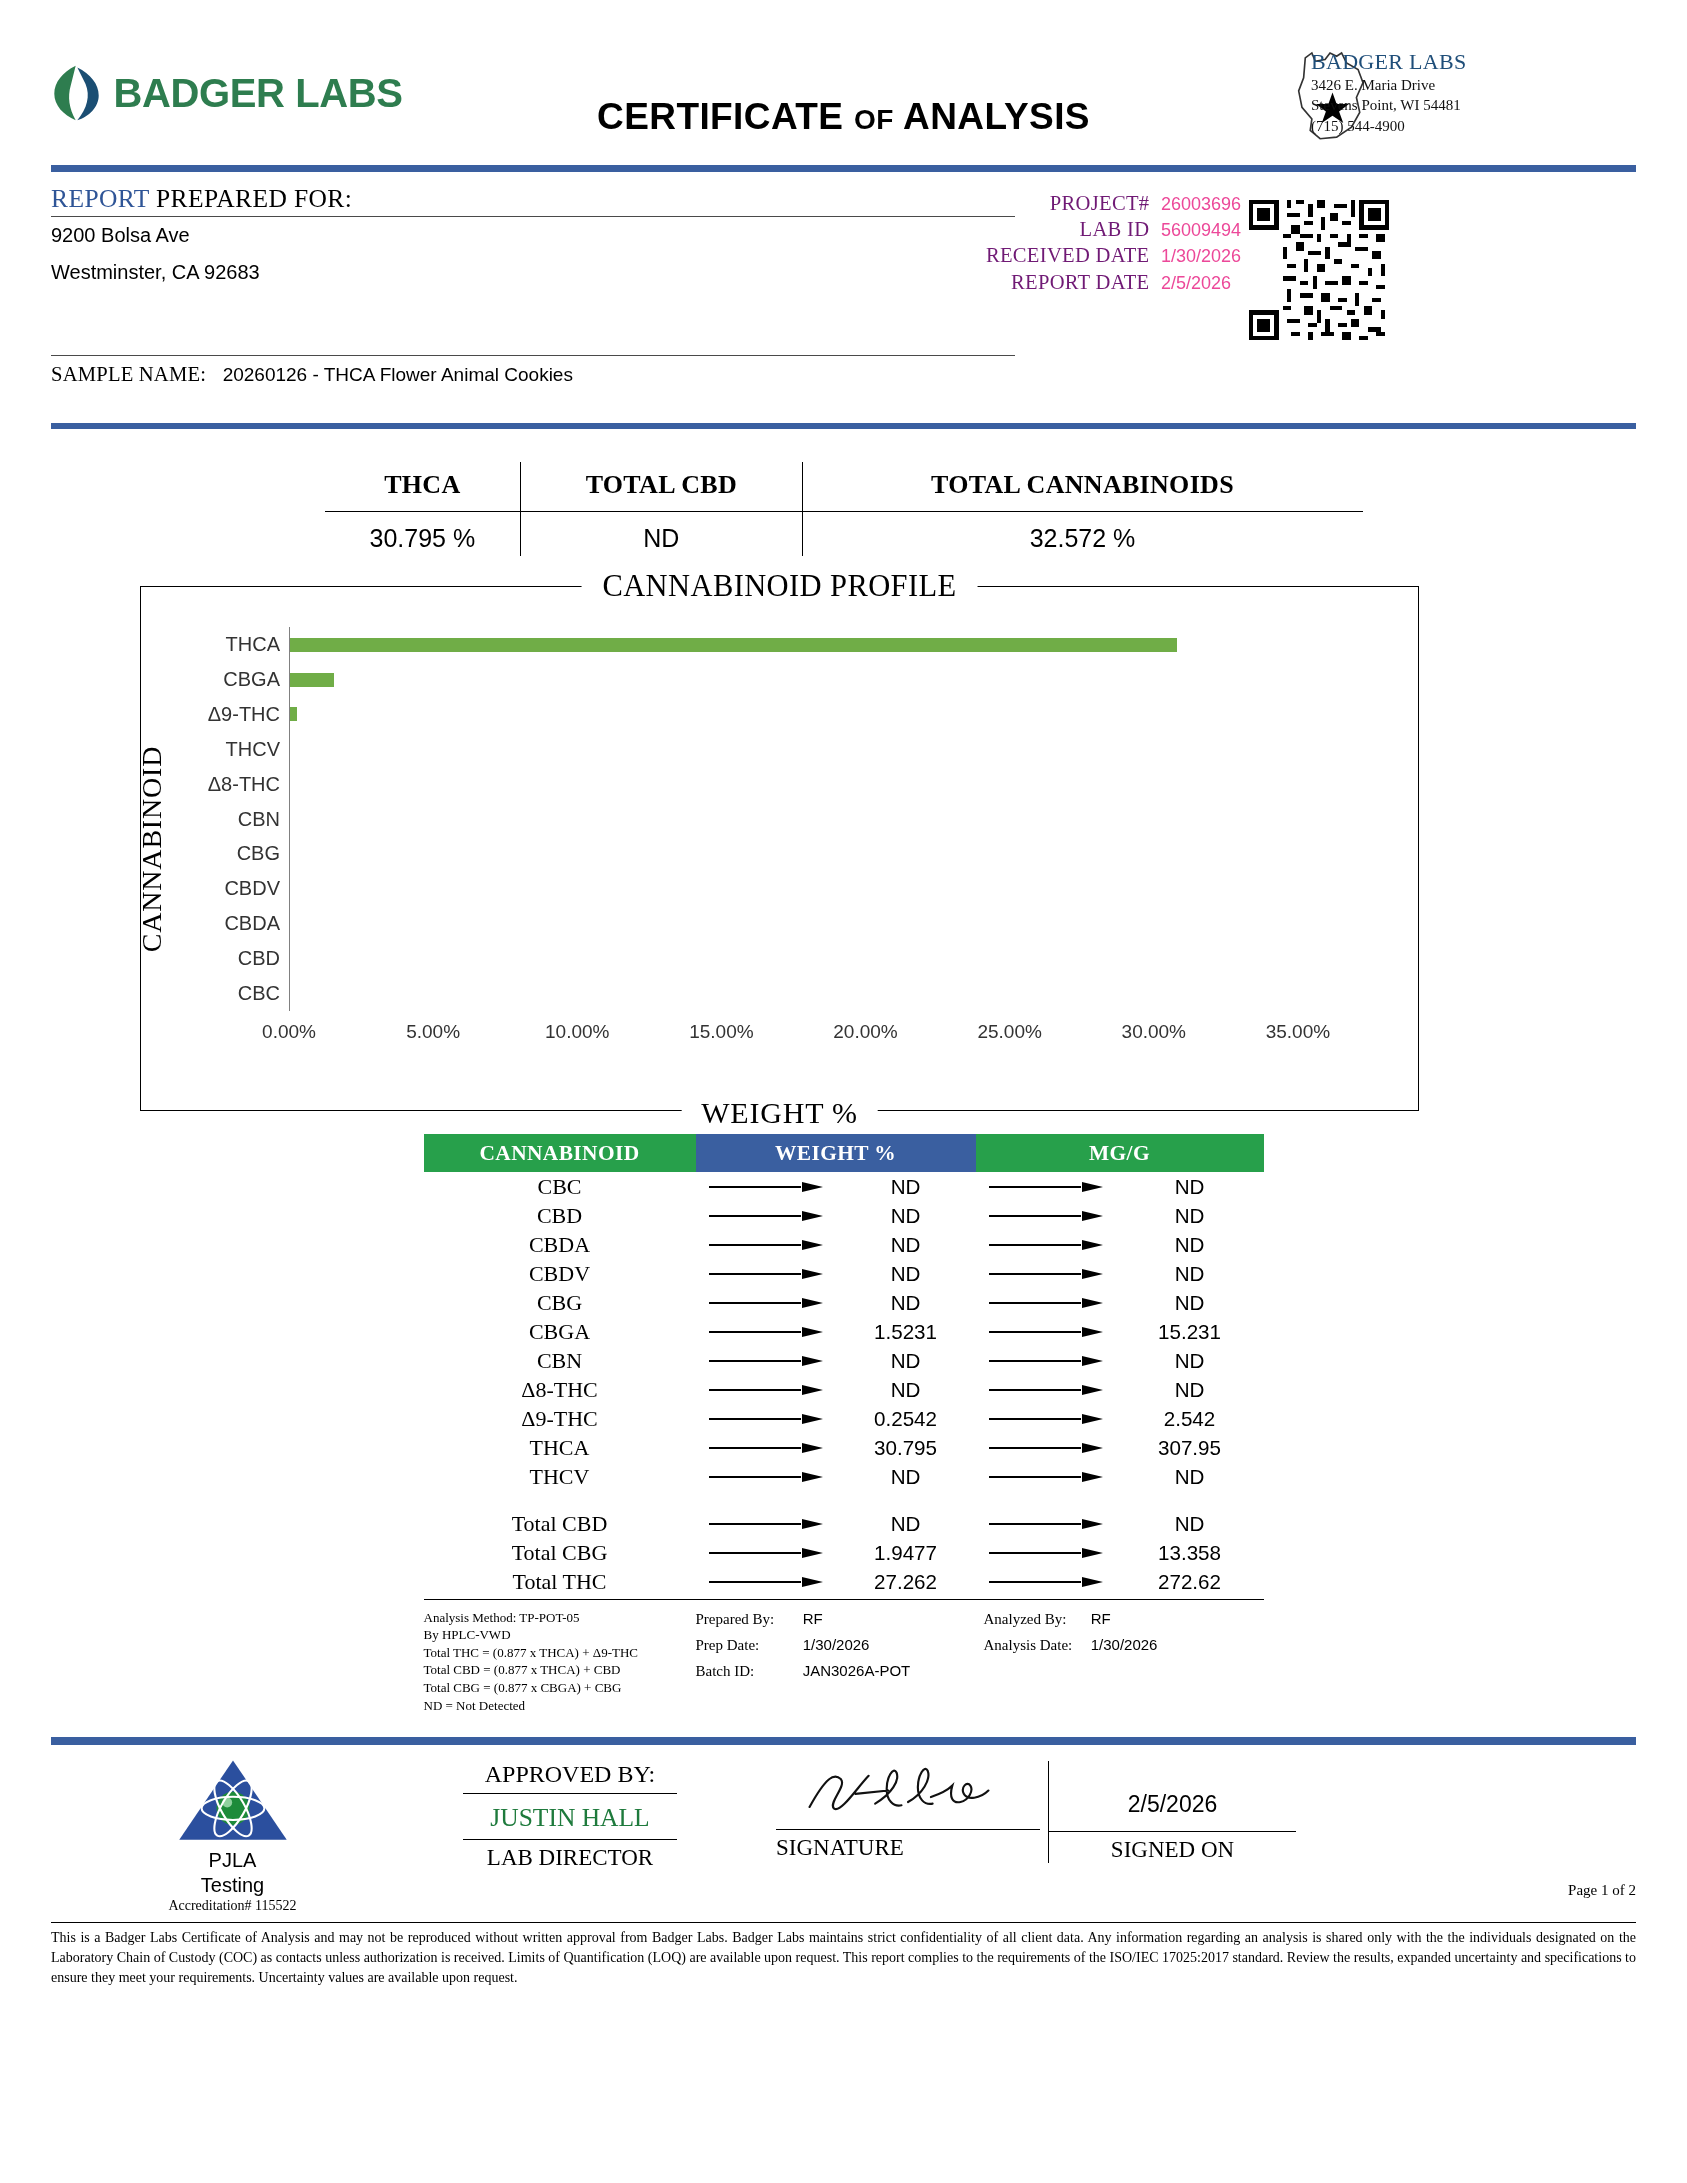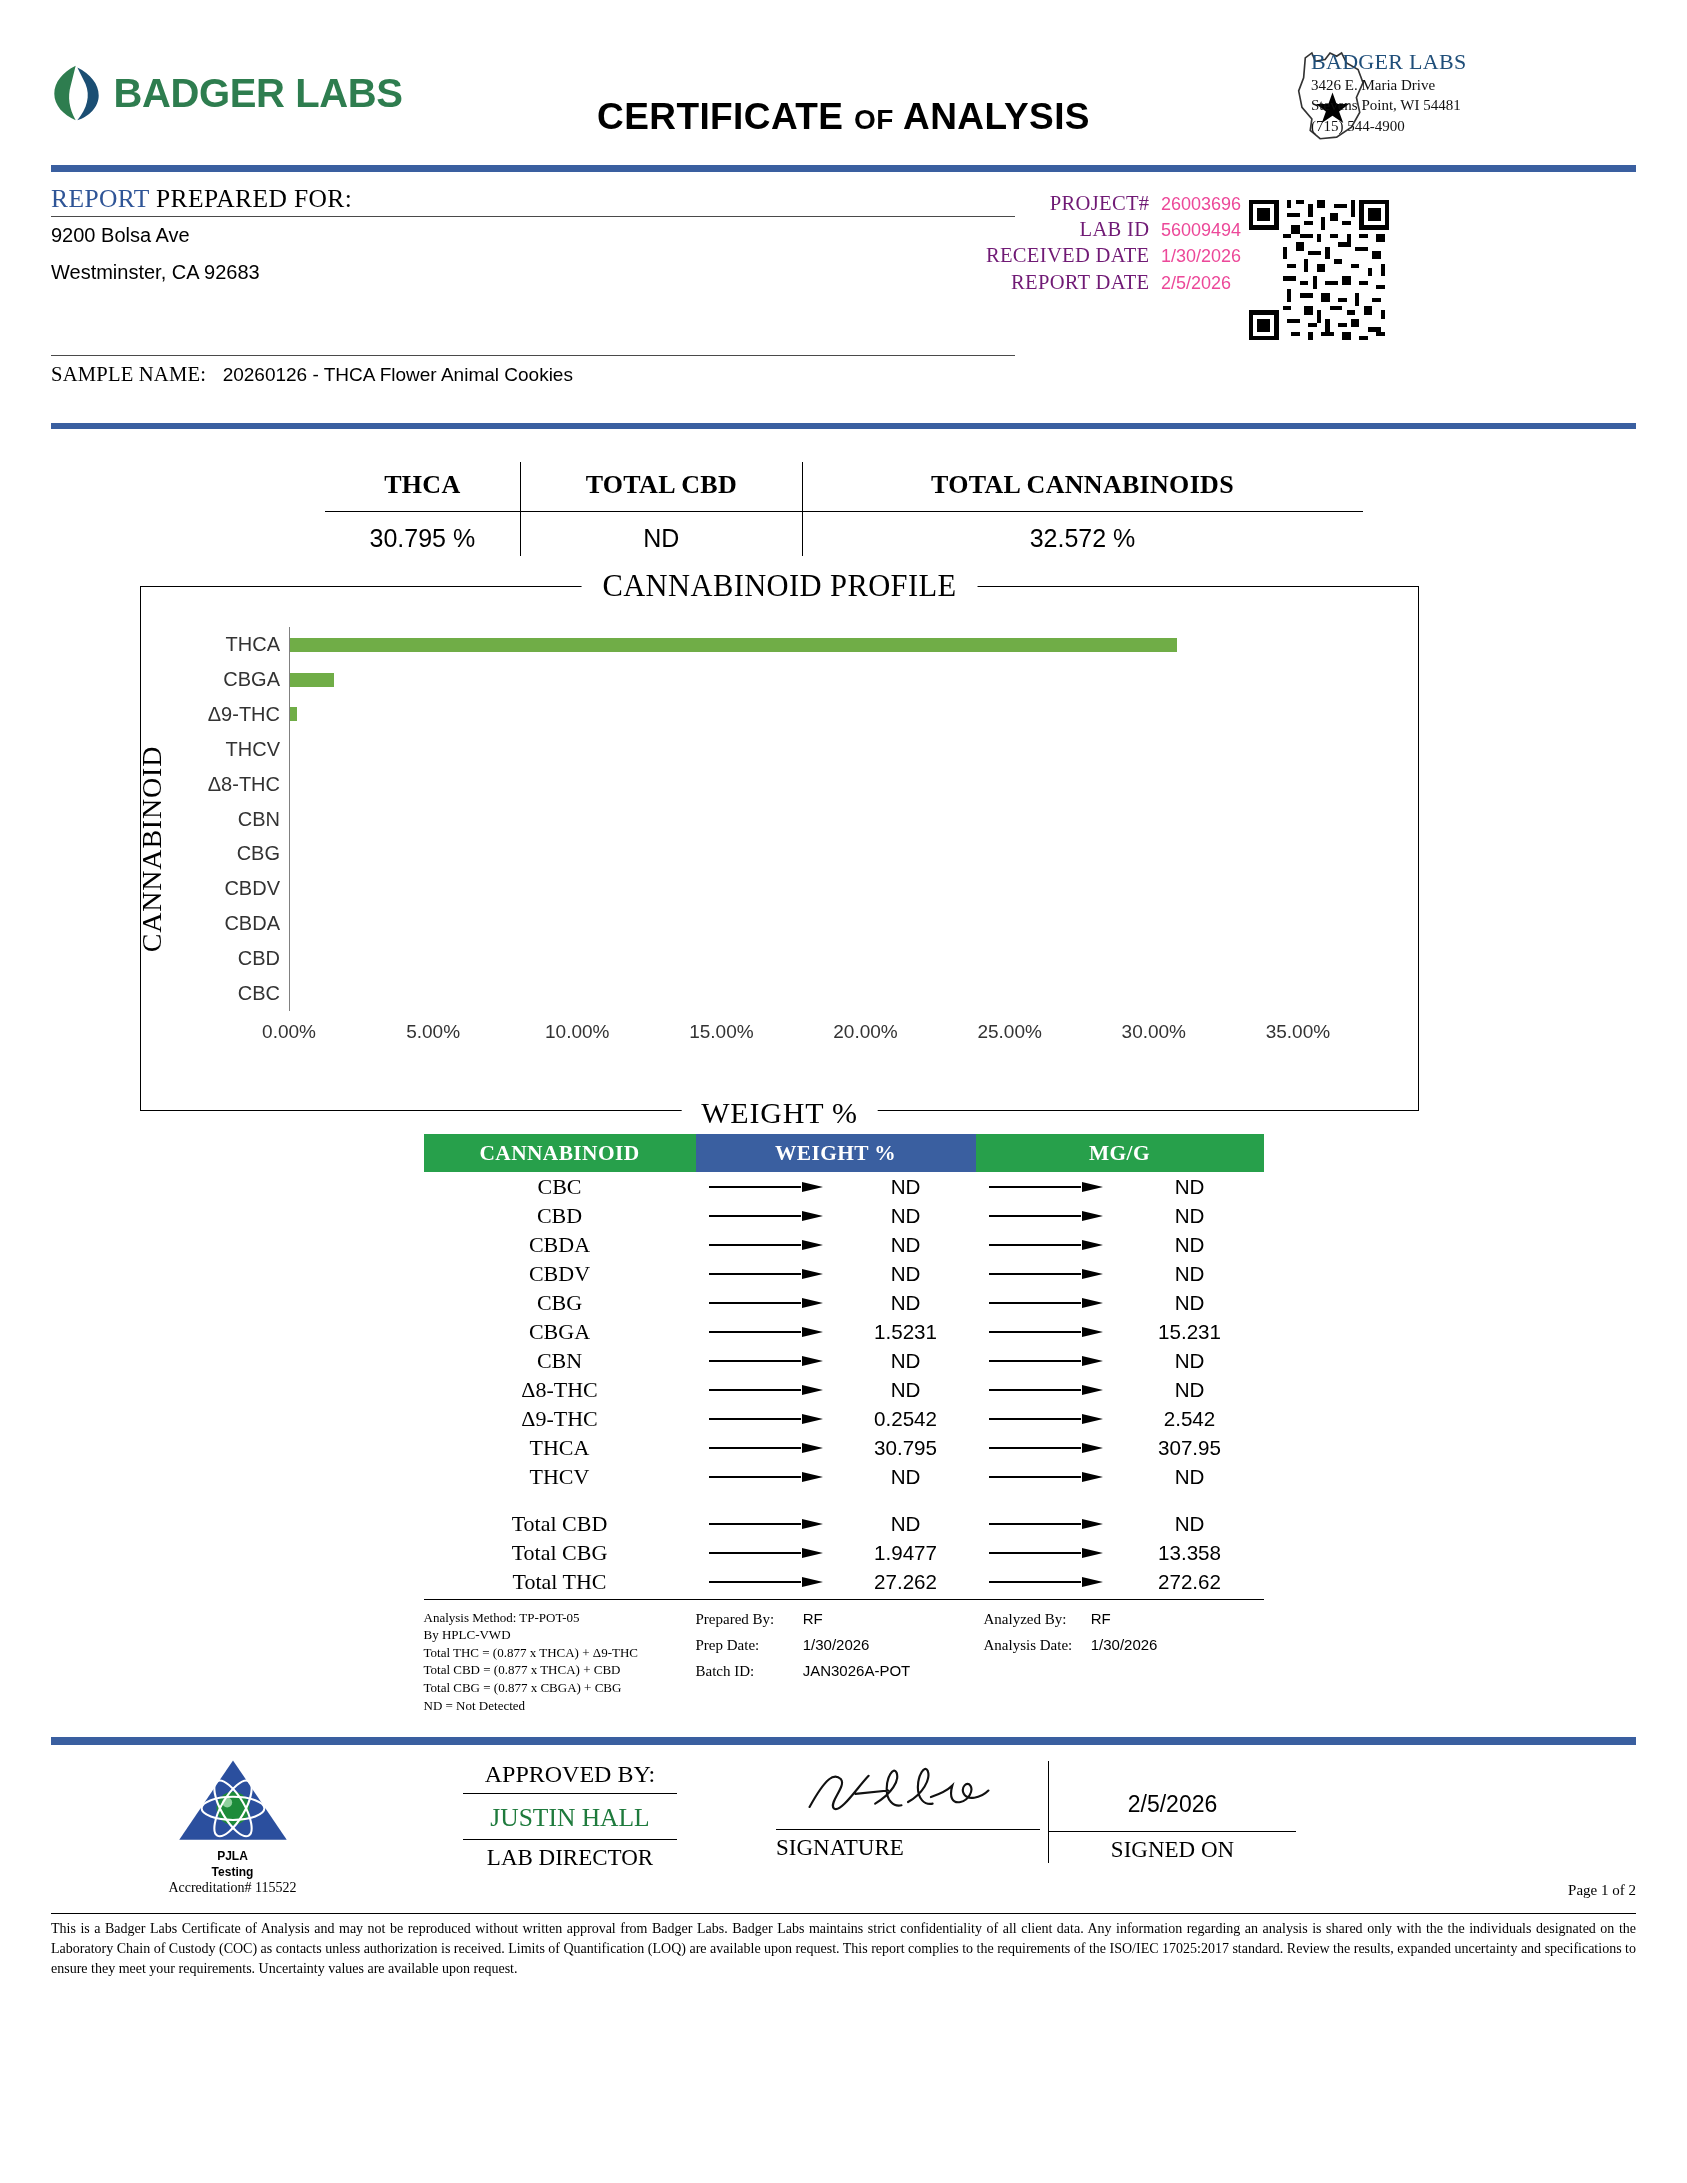--- a/index.html
+++ b/index.html
@@ -340,22 +340,22 @@
     height:144px;
   }
   .pjla {
     position:absolute;
     left:99px; top:-3.3px;
     width:165px;
     text-align:center;
   }
   .pjla .cap {
     font-family:"Liberation Sans", sans-serif;
-    font-size:12px;
-    font-weight:bold;
+    font-size:20px;
+    font-weight:normal;
     margin-top:1.6px;
   }
   .pjla .acc {
     font-size:14px;
     margin-top:1.6px;
   }
   .app-col {
     position:absolute;
     left:412px; top:1.6px;
     width:214px;
@@ -405,21 +405,21 @@
     font-size:23px;
     border-top:1.3px solid #000;
     padding-top:5px;
   }
   .page-num {
     position:absolute;
     right:0; top:122px;
     font-size:15px;
   }
   .disclaimer {
-    margin:9px 51px 0;
+    margin:18px 51px 0;
     border-top:1.6px solid #000;
     padding-top:5px;
     font-size:14px;
     line-height:1.45;
     text-align:justify;
   }
 </style>
 </head>
 <body>
 

